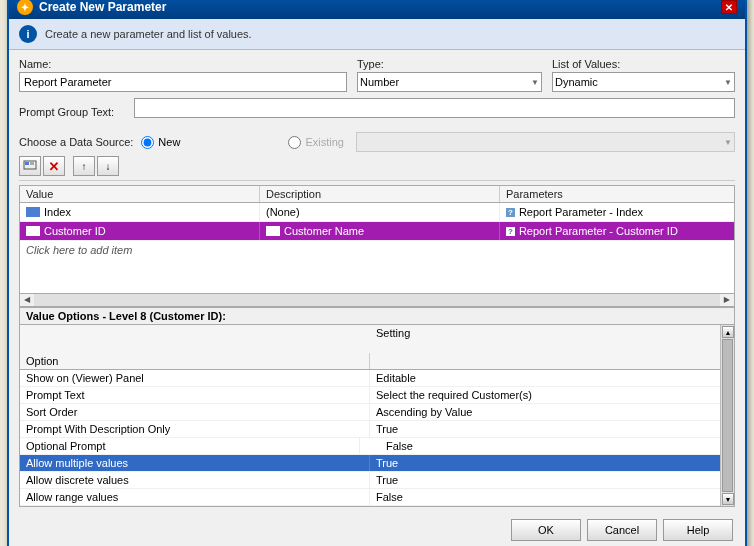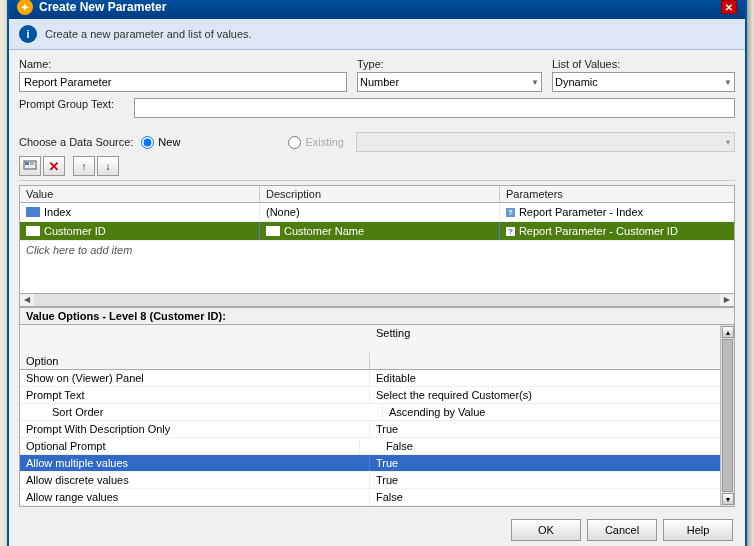--- a/index.html
+++ b/index.html
@@ -132,21 +132,21 @@
       color: #666;
     }
     .name-group { flex: 0 0 300px; }
     .type-group { flex: 0 0 185px; }
     .list-group { flex: 1; }
     .name-input { width: 328px; }
     .type-select { width: 185px; }
     .list-select { width: 100%; min-width: 180px; }
     .prompt-row {
       display: flex;
-      align-items: flex-start;
+      align-items: flex-end;
       gap: 20px;
       margin-bottom: 14px;
     }
     .prompt-input {
       flex: 1;
       height: 20px;
       border: 1px solid #999;
       background: white;
       padding: 2px 4px;
       font-size: 11px;
@@ -233,21 +233,21 @@
       height: 90px;
       overflow-y: auto;
       overflow-x: hidden;
     }
     .table-row-data {
       display: grid;
       grid-template-columns: 240px 240px 1fr;
       border-bottom: 1px solid #eee;
     }
     .table-row-data.selected {
-      background: #4d7c0f;
+      background: #a21caf;
       color: white;
     }
     .td {
       padding: 2px 6px;
       font-size: 11px;
       border-right: 1px solid #eee;
       display: flex;
       align-items: center;
       gap: 4px;
       min-height: 18px;
@@ -530,21 +530,21 @@
           </div>
 
           <div style="display:grid; grid-template-columns:1fr 1fr; border-bottom:1px solid #f0f0f0;">
             <div style="padding:2px 6px; font-size:11px; border-right:1px solid #eee;">Show on (Viewer) Panel</div>
             <div style="padding:2px 6px; font-size:11px;">Editable</div>
           </div>
           <div style="display:grid; grid-template-columns:1fr 1fr; border-bottom:1px solid #f0f0f0;">
             <div style="padding:2px 6px; font-size:11px; border-right:1px solid #eee;">Prompt Text</div>
             <div style="padding:2px 6px; font-size:11px;">Select the required Customer(s)</div>
           </div>
-          <div style="display:grid; grid-template-columns:1fr 1fr; border-bottom:1px solid #f0f0f0;padding-left:26px;">
+          <div style="display:grid; grid-template-columns:1fr 1fr; border-bottom:1px solid #f0f0f0;">
             <div style="padding:2px 6px; font-size:11px; border-right:1px solid #eee;">Sort Order</div>
             <div style="padding:2px 6px; font-size:11px;">Ascending by Value</div>
           </div>
           <div style="display:grid; grid-template-columns:1fr 1fr; border-bottom:1px solid #f0f0f0;">
             <div style="padding:2px 6px; font-size:11px; border-right:1px solid #eee;">Prompt With Description Only</div>
             <div style="padding:2px 6px; font-size:11px;">True</div>
           </div>
           <div style="display:grid; grid-template-columns:1fr 1fr; border-bottom:1px solid #f0f0f0;gap:20px;">
             <div style="padding:2px 6px; font-size:11px; border-right:1px solid #eee;">Optional Prompt</div>
             <div style="padding:2px 6px; font-size:11px;">False</div>

